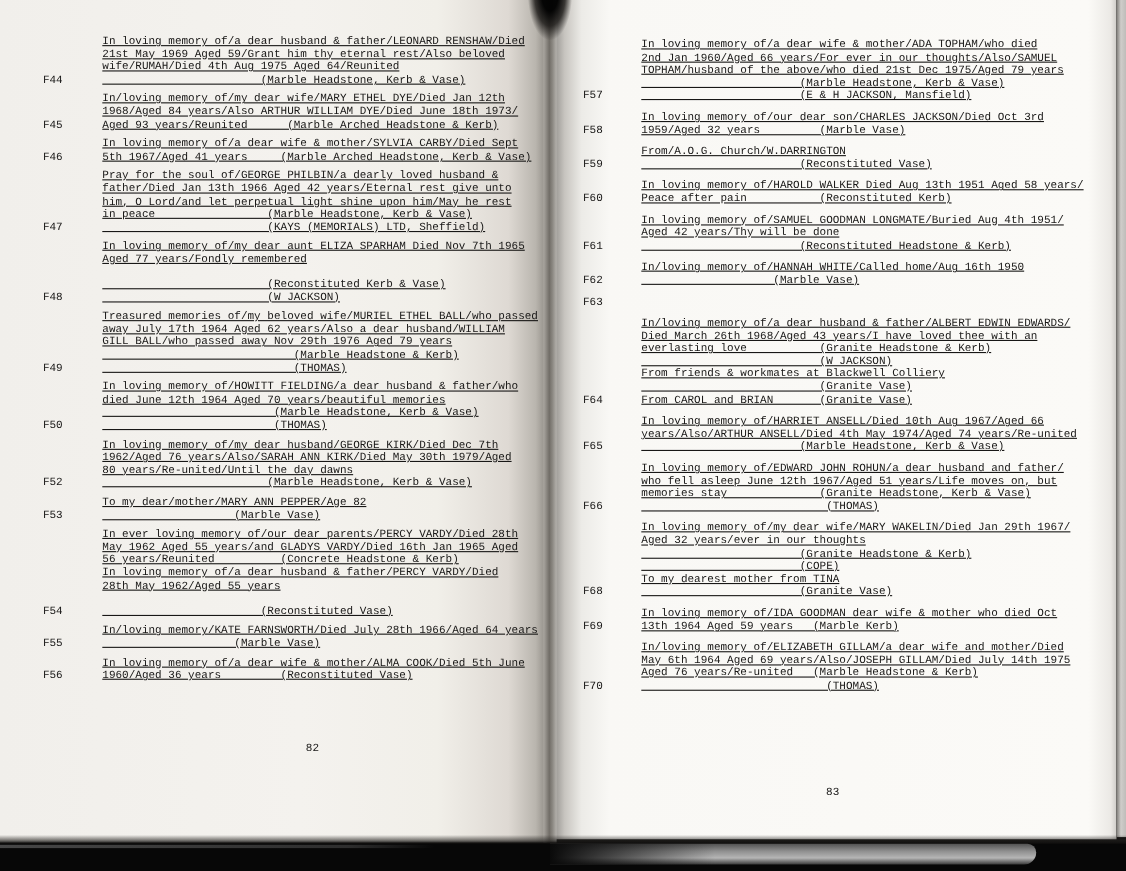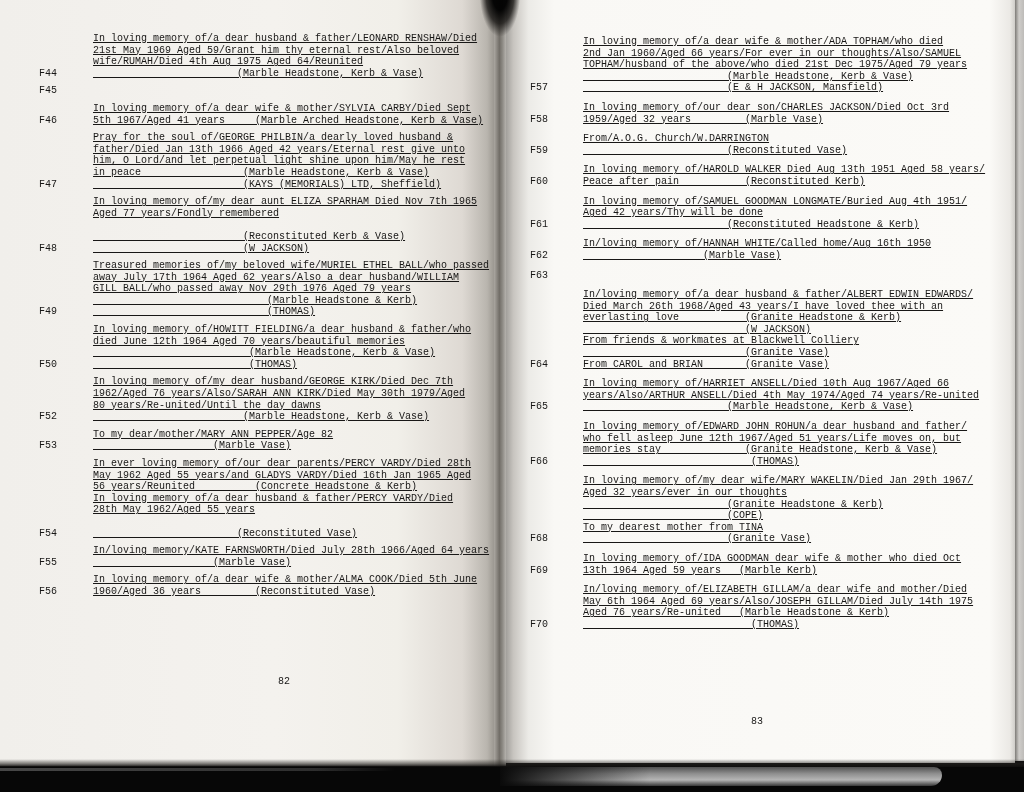--- a/index.html
+++ b/index.html
@@ -77,20 +77,23 @@
   <div class="content content-left">
       <div class="entry">
         <span class="ref">F44</span>
         <pre class="etext">In loving memory of/a dear husband &amp; father/LEONARD RENSHAW/Died
 21st May 1969 Aged 59/Grant him thy eternal rest/Also beloved
 wife/RUMAH/Died 4th Aug 1975 Aged 64/Reunited
                         (Marble Headstone, Kerb &amp; Vase)</pre>
       </div>
       <div class="entry">
         <span class="ref">F45</span>
+        <pre class="etext">In/loving memory of/my dear wife/MARY ETHEL DYE/Died Jan 12th
+1968/Aged 84 years/Also ARTHUR WILLIAM DYE/Died June 18th 1973/
+Aged 93 years/Reunited      (Marble Arched Headstone &amp; Kerb)</pre>
       </div>
       <div class="entry">
         <span class="ref">F46</span>
         <pre class="etext">In loving memory of/a dear wife &amp; mother/SYLVIA CARBY/Died Sept
 5th 1967/Aged 41 years     (Marble Arched Headstone, Kerb &amp; Vase)</pre>
       </div>
       <div class="entry">
         <span class="ref">F47</span>
         <pre class="etext">Pray for the soul of/GEORGE PHILBIN/a dearly loved husband &amp;
 father/Died Jan 13th 1966 Aged 42 years/Eternal rest give unto

